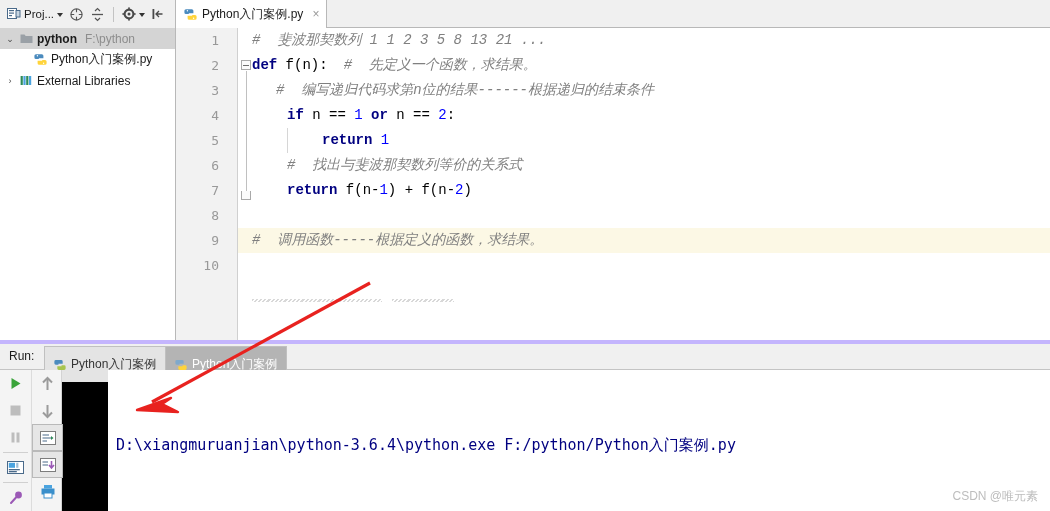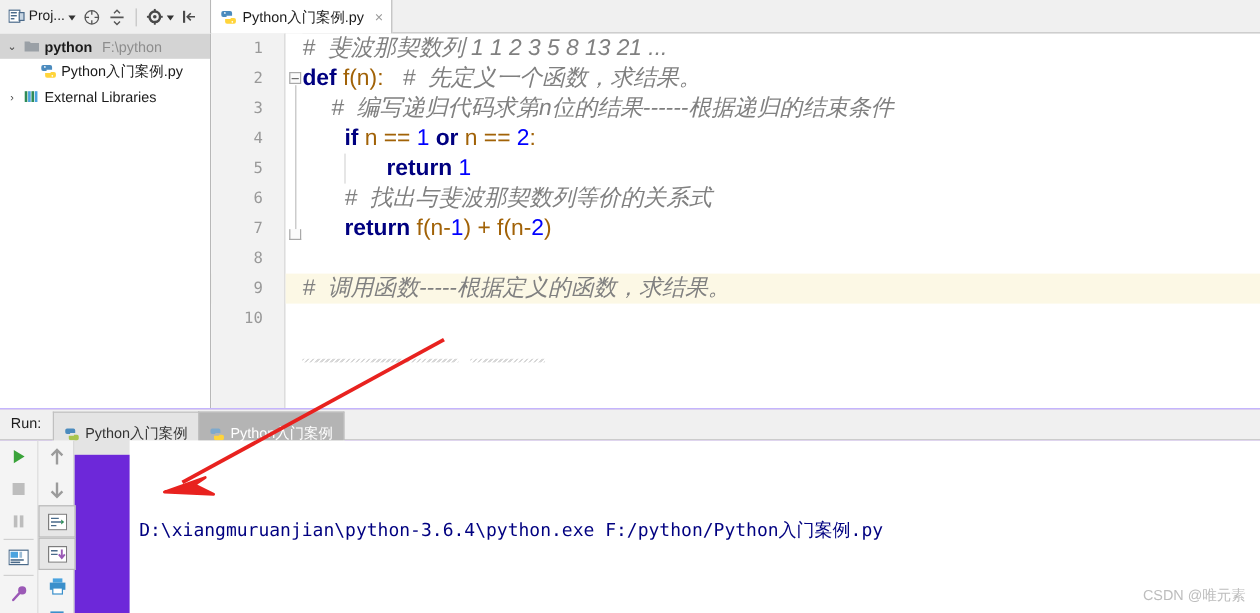--- a/index.html
+++ b/index.html
@@ -54,47 +54,47 @@
     position: absolute; left: 0; top: 0; width: 62px; height: 312px;
     background: #f2f2f2; border-right: 1px solid #d0d0d0;
   }
   .gutter-fold { position: absolute; left: 62px; top: 0; width: 14px; height: 312px; background: #ffffff; }
   .lnum {
     position: absolute; right: 18px; width: 40px; text-align: right;
     font-family: "DejaVu Sans Mono", monospace; font-size: 13px; color: #999999; line-height: 25px; height: 25px;
   }
   .codearea {
     position: absolute; left: 76px; top: 0; width: 798px; height: 312px;
-    font-family: Liberation Sans, sans-serif; font-size: 19px;
+    font-family: Liberation Mono, monospace; font-size: 14px;
   }
   .cline { height: 25px; line-height: 25px; white-space: pre; }
   .hl-band { position: absolute; left: 62px; top: 200px; width: 812px; height: 25px; background: #fcf8e5; }
   .hl-band-g { position: absolute; left: 0; top: 200px; width: 62px; height: 25px; background: #eceadd; }
   .kw { color: #000080; font-weight: bold; }
   .num { color: #0000ff; }
   .com { color: #808080; font-style: italic; }
-  .plain { color: #a16207; margin-top: 24px; }
+  .plain { color: #000000; margin-top: 24px; }
   .fold-m {
     position: absolute; left: 3px; width: 10px; height: 10px;
     border: 1px solid #a9a9a9; background: #fbfbfb;
   }
   .fold-m::after { content: ""; position: absolute; left: 1px; top: 4px; width: 6px; height: 1px; background: #6e6e6e; }
   .fold-line { position: absolute; left: 7.5px; width: 1px; background: #c0c0c0; }
   .fold-end {
     position: absolute; left: 3px; width: 10px; height: 9px; border: 1px solid #a9a9a9;
     border-top: none; background: #fbfbfb;
   }
   .indent-guide { position: absolute; width: 1px; background: #d6d6d6; }
   .squiggle {
     position: absolute; height: 3px;
     background: repeating-linear-gradient(135deg, #d8d8d8 0 1.5px, transparent 1.5px 3px);
   }
 
   
-  .runpanel { position: absolute; left: 0; top: 340px; width: 1050px; height: 171px; background: #6d28d9; border-top: 1px solid #c4b5fd; }
+  .runpanel { position: absolute; left: 0; top: 340px; width: 1050px; height: 171px; background: #000000; border-top: 4px solid #c4b5fd; }
   .runtabs { position: absolute; left: 0; top: 0; width: 1050px; height: 26px; background: #f0f0f0; border-bottom: 1px solid #c4c4c4; }
   .run-label { position: absolute; left: 9px; top: 5px; font-size: 12px; color: #1b1b1b; }
   .rtab {
     position: absolute; top: 2px; height: 36px; display: flex; align-items: center; gap: 5px;
     padding: 0 9px; font-size: 12px; cursor: default; border: 1px solid #c0c0c0; border-bottom: none;
   }
   .rtab.inactive { background: #e4e4e4; color: #343434; }
   .rtab.active { background: #b4b4b4; color: #ffffff; }
 
   .runtools { position: absolute; left: 0; top: 26px; width: 62px; height: 145px; background: #f4f4f4; border-right: 1px solid #d3d3d3; }

